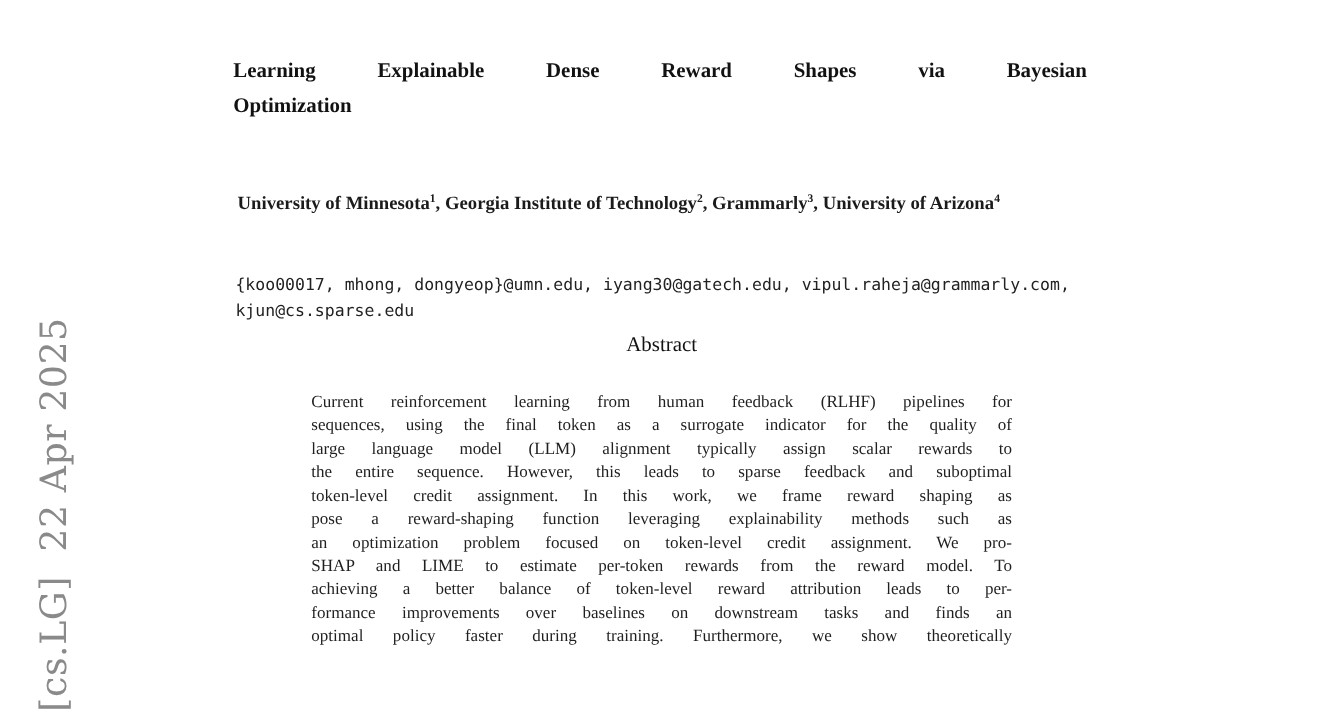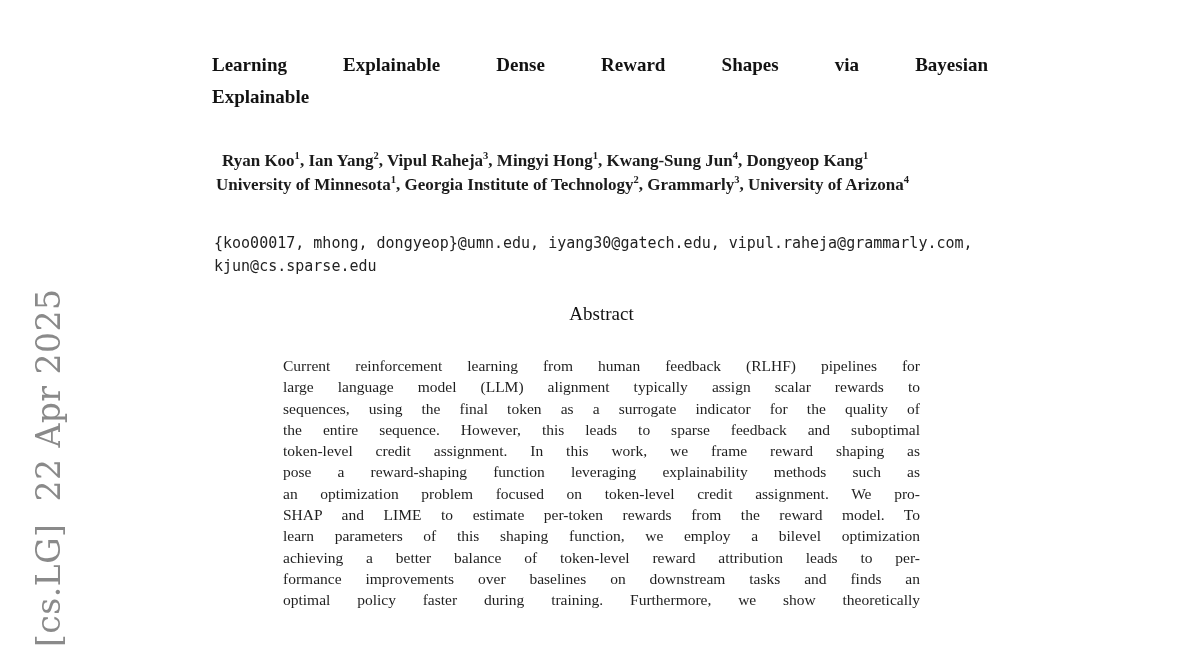--- a/index.html
+++ b/index.html
@@ -60,21 +60,21 @@
     width: 900px;
     font-size: 17px;
     white-space: nowrap;
     font-weight: bold;
   }
   sup { font-size: 0.62em; line-height: 0; }
 
   .emails-block {
     position: absolute;
     left: 214px;
-    top: 187px;
+    top: 203px;
     width: 900px;
     font-family: "DejaVu Sans Mono", "Liberation Mono", monospace;
     font-size: 15px;
     line-height: 22.5px;
     color: #222222;
     white-space: pre;
   }
 
   
   .abstract-heading {
@@ -101,44 +101,42 @@
 </head>
 <body>
 
 <div class="page">
 
   <div class="watermark">[cs.LG]  22 Apr 2025</div>
 
   <div class="title-block">
     <div>
         <div class="title-line">Learning Explainable Dense Reward Shapes via Bayesian</div>
-        <div class="title-line">Explainable</div>
+        <div class="title-line">Optimization</div>
       </div>
   </div>
 
-  <div class="authors-line"><span>Ryan Koo</span><sup>1</sup>, <span>Ian Yang</span><sup>2</sup>, <span>Vipul Raheja</span><sup>3</sup>, <span>Mingyi Hong</span><sup>1</sup>, <span>Kwang-Sung Jun</span><sup>4</sup>, <span>Dongyeop Kang</span><sup>1</sup></div>
 
   <div class="affiliations-line"><span>University of Minnesota</span><sup>1</sup>, <span>Georgia Institute of Technology</span><sup>2</sup>, <span>Grammarly</span><sup>3</sup>, <span>University of Arizona</span><sup>4</sup></div>
 
   <div class="emails-block">
     <div><div class="email-line">{koo00017, mhong, dongyeop}@umn.edu, iyang30@gatech.edu, vipul.raheja@grammarly.com,</div><div class="email-line">kjun@cs.sparse.edu</div></div>
   </div>
 
   <div class="abstract-heading">Abstract</div>
 
   <div class="abstract-body">
     <div>
         <div class="abstract-line">Current reinforcement learning from human feedback (RLHF) pipelines for</div>
+        <div class="abstract-line">sequences, using the final token as a surrogate indicator for the quality of</div>
         <div class="abstract-line">large language model (LLM) alignment typically assign scalar rewards to</div>
-        <div class="abstract-line">sequences, using the final token as a surrogate indicator for the quality of</div>
         <div class="abstract-line">the entire sequence. However, this leads to sparse feedback and suboptimal</div>
         <div class="abstract-line">token-level credit assignment. In this work, we frame reward shaping as</div>
         <div class="abstract-line">pose a reward-shaping function leveraging explainability methods such as</div>
         <div class="abstract-line">an optimization problem focused on token-level credit assignment. We pro-</div>
         <div class="abstract-line">SHAP and LIME to estimate per-token rewards from the reward model. To</div>
-        <div class="abstract-line">learn parameters of this shaping function, we employ a bilevel optimization</div>
         <div class="abstract-line">achieving a better balance of token-level reward attribution leads to per-</div>
         <div class="abstract-line">formance improvements over baselines on downstream tasks and finds an</div>
         <div class="abstract-line">optimal policy faster during training. Furthermore, we show theoretically</div>
       </div>
   </div>
 
 </div>
 
 </body></html>

